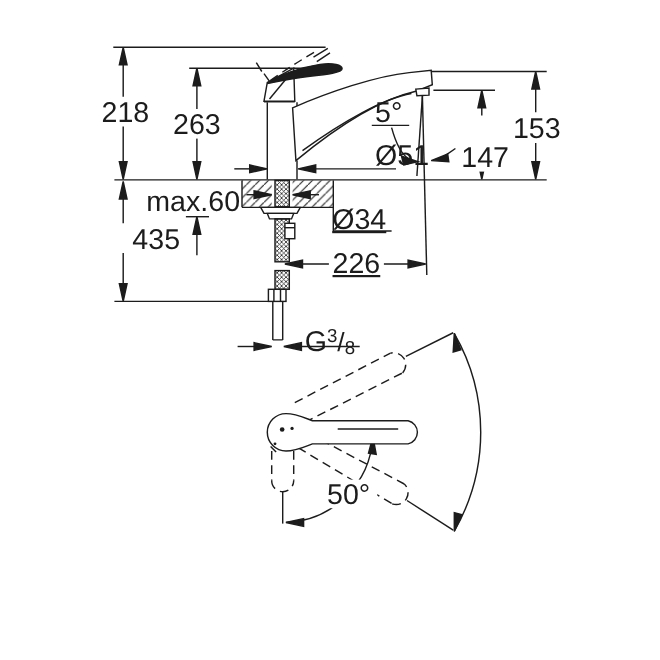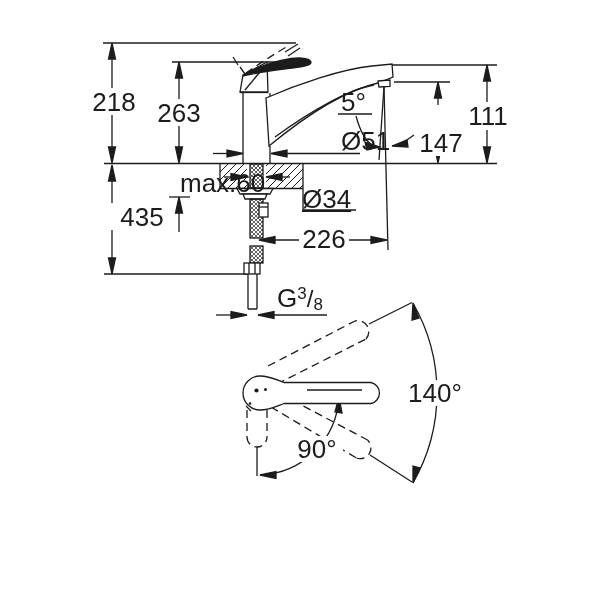--- a/index.html
+++ b/index.html
@@ -183,35 +183,34 @@
         <circle cx="250" cy="403.5" r="1.3" fill="#1c1c1c" stroke="none"></circle>
         <path d="M246,406 L251,411"></path>
       </g>
     </g>
   </svg>
 
   <div class="lbl bg ctr" style="left:89px;top:89px;width:46px;">218</div>
 
   <div class="lbl bg ctr" style="left:154px;top:100px;width:46px;">263</div>
 
-  <div class="lbl" style="left:133px;top:170px;margin-left:47px;">max.60</div>
+  <div class="lbl" style="left:133px;top:170px;">max.60</div>
 
   <div class="lbl bg ctr" style="left:89px;top:204px;width:46px;margin-left:28px;">435</div>
 
   <div class="lbl" style="left:299px;top:128px;margin-left:42px;">Ø51</div>
 
   <div class="lbl" style="left:302px;top:186px;text-decoration:underline;">Ø34</div>
 
-  <div class="lbl bg ctr" style="left:299px;top:226px;width:46px;">226</div>
+  <div class="lbl bg ctr" style="left:299px;top:226px;width:46px;text-decoration:underline;">226</div>
 
   <div class="lbl" style="left:341px;top:89px;">5°</div>
 
   <div class="lbl bg ctr" style="left:417px;top:106px;width:44px;margin-top:24px;">147</div>
 
-  <div class="lbl bg ctr" style="left:464px;top:103px;width:44px;">111</div>
-
-  <div class="lbl" style="left:277px;top:285px;"><span>G</span><span class="g-sup">3</span><span class="g-slash">/</span><span class="g-sub">8</span></div>
-
-  <div class="lbl bg ctr" style="left:403px;top:380px;width:60px;">140°</div>
-
-  <div class="lbl bg ctr" style="left:291px;top:436px;width:48px;">90°</div>
+  <div class="lbl bg ctr" style="left:464px;top:103px;width:44px;">153</div>
+
+  <div class="lbl" style="left:277px;top:297px;"><span>G</span><span class="g-sup">3</span><span class="g-slash">/</span><span class="g-sub">8</span></div>
+
+
+  <div class="lbl bg ctr" style="left:291px;top:436px;width:48px;">50°</div>
 
 </div>
 
 </body></html>

